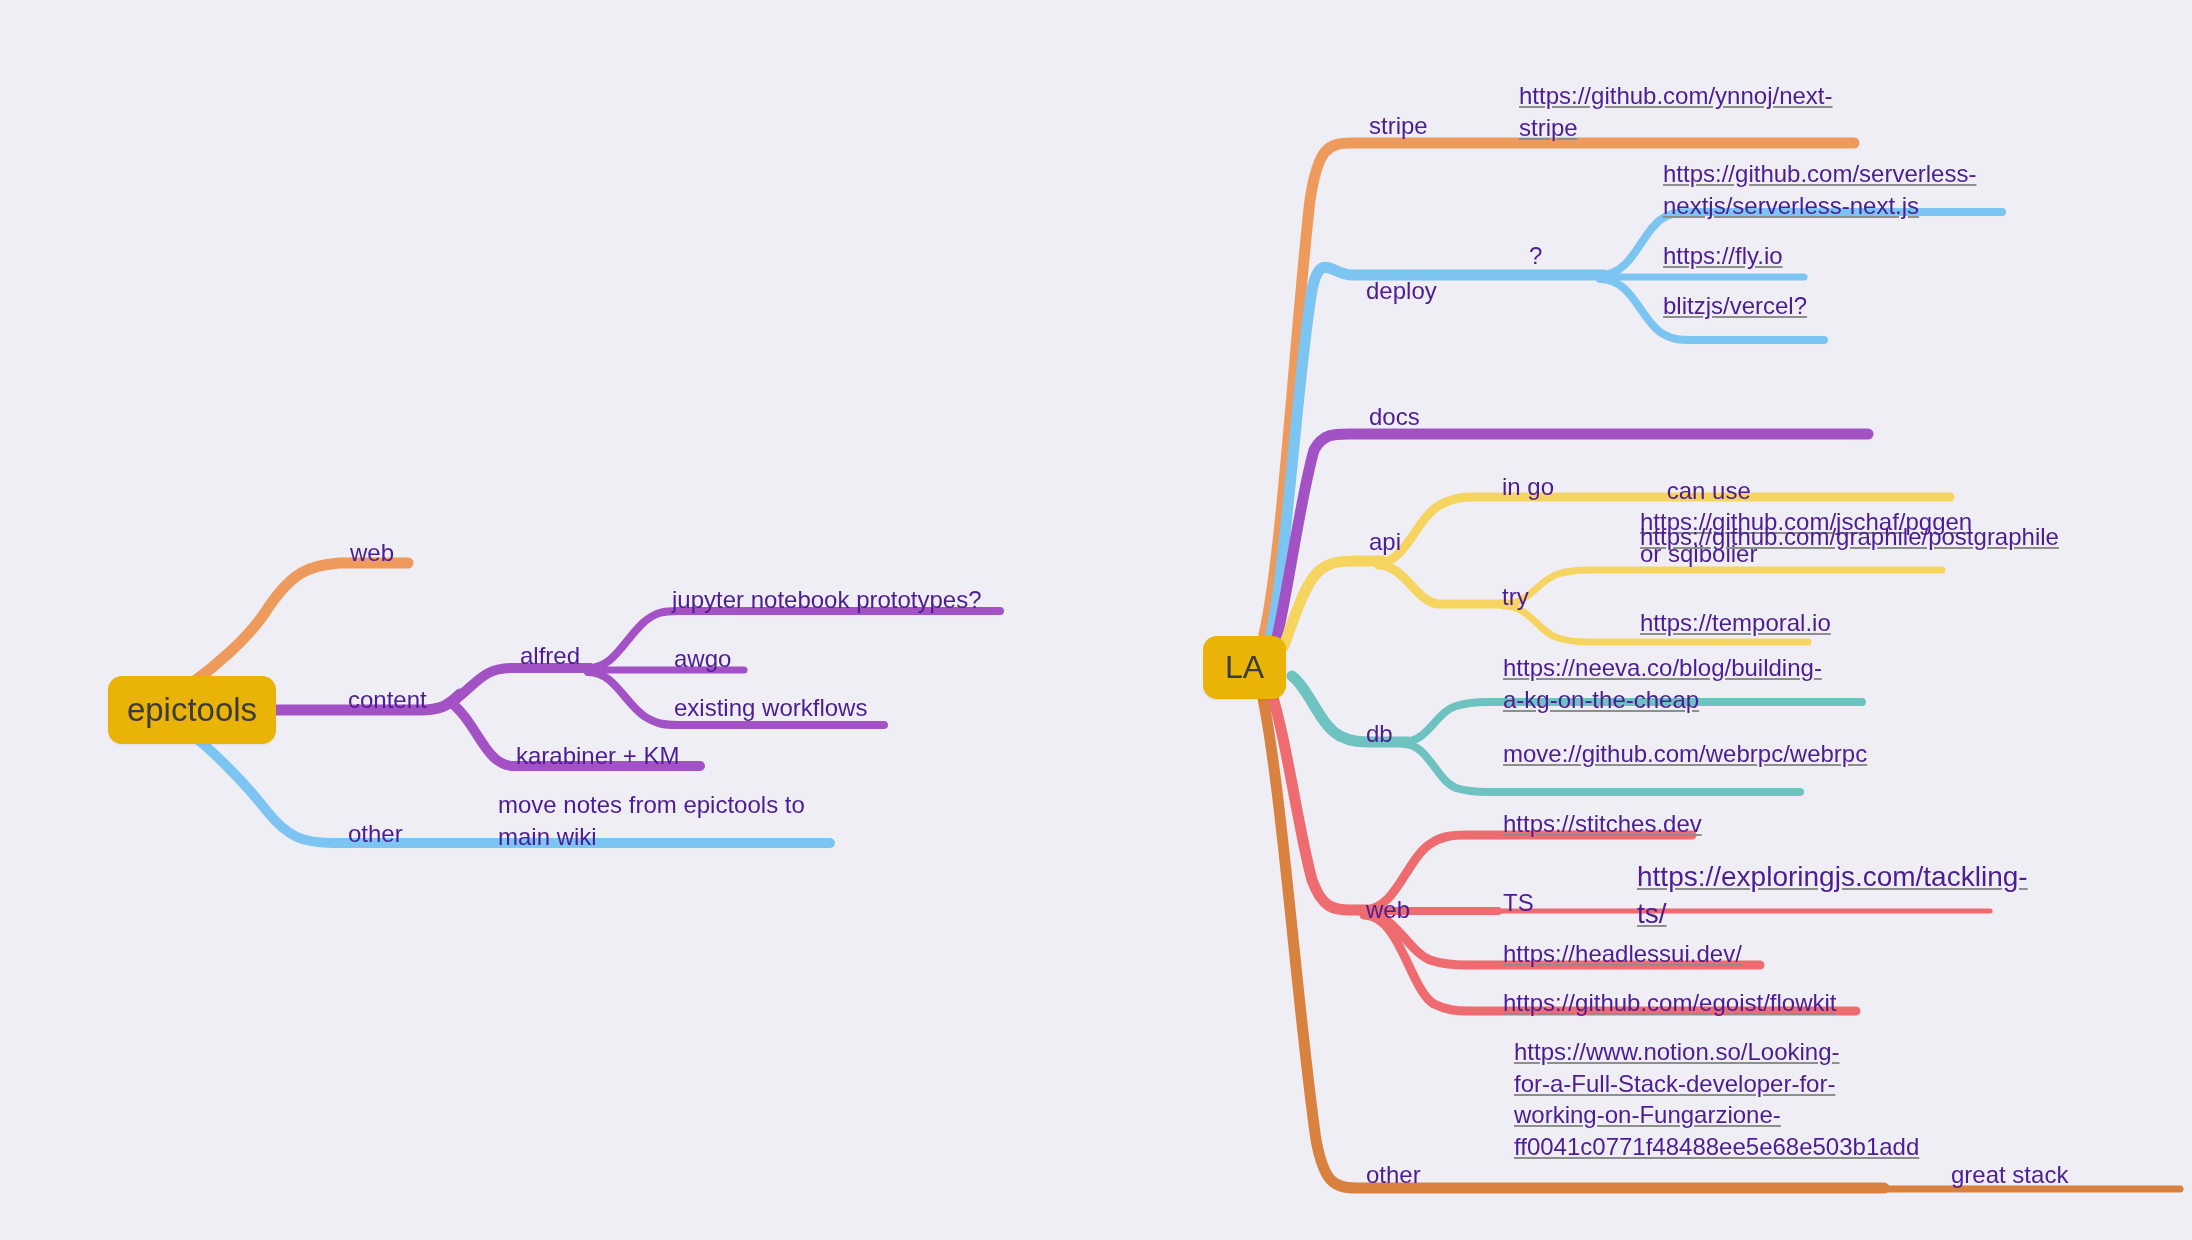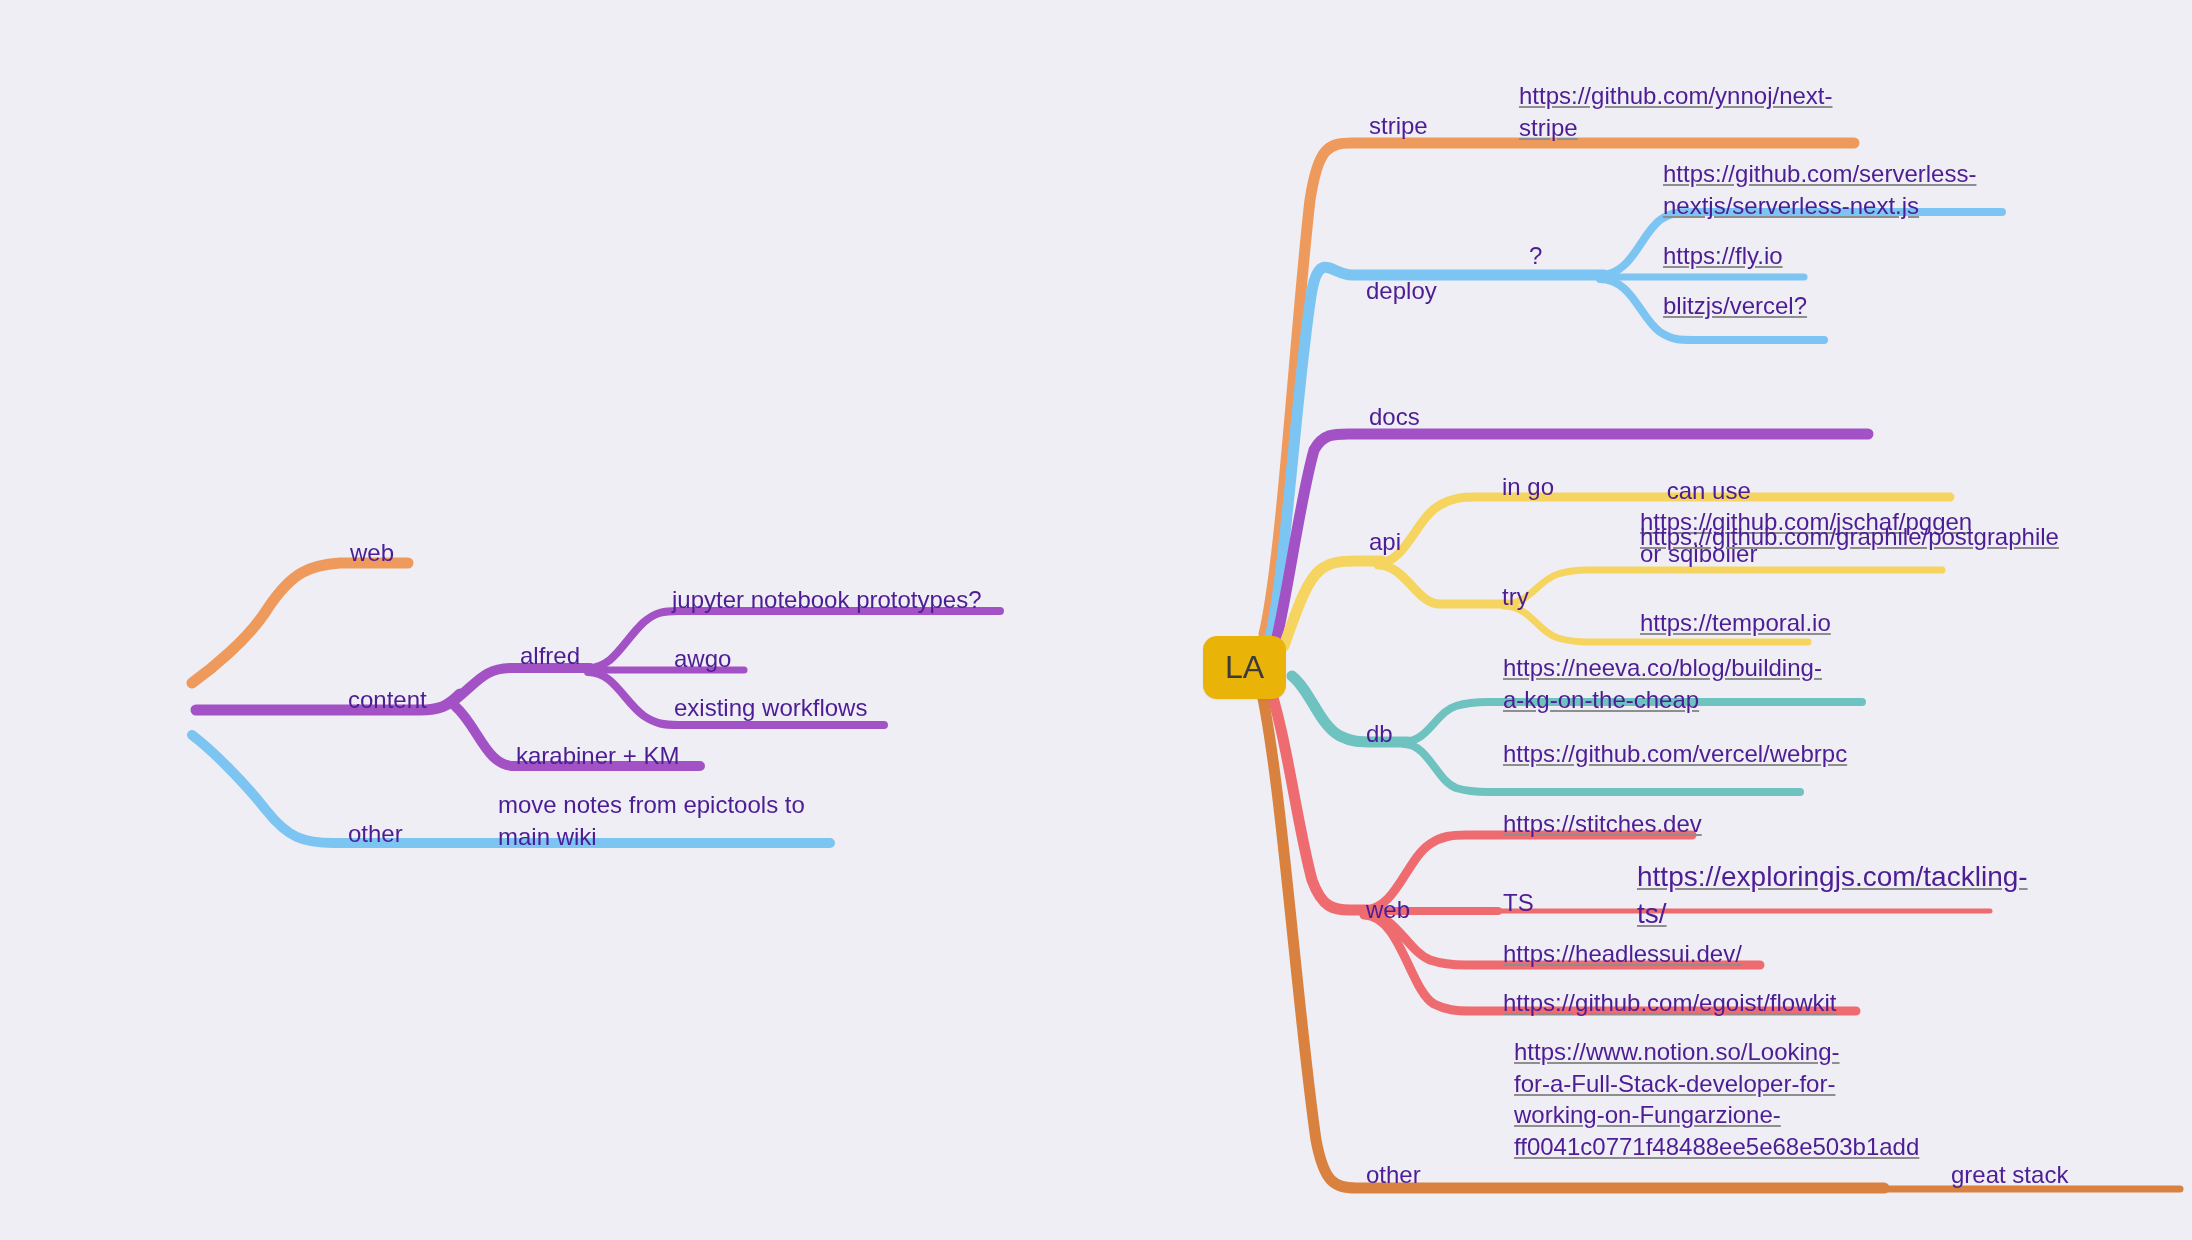--- a/index.html
+++ b/index.html
@@ -104,20 +104,23 @@
     <path d="M 1364 911 L 1498 911" fill="none" stroke="#ee6b70" stroke-width="8" stroke-linecap="round"></path>
     <path d="M 1494 911 L 1990 911" fill="none" stroke="#ee6b70" stroke-width="5" stroke-linecap="round"></path>
     <path d="M 1364 913 C 1396 913 1406 950 1430 960 C 1442 964 1452 965 1466 965 L 1760 965" fill="none" stroke="#ee6b70" stroke-width="9" stroke-linecap="round"></path>
     <path d="M 1364 915 C 1400 915 1410 990 1434 1004 C 1446 1010 1456 1011 1470 1011 L 1856 1011" fill="none" stroke="#ee6b70" stroke-width="9" stroke-linecap="round"></path>
 
     <path d="M 1258 676 C 1280 760 1296 1000 1316 1140 C 1324 1182 1334 1188 1356 1188 L 1884 1188" fill="none" stroke="#d9813f" stroke-width="11" stroke-linecap="round"></path>
     <path d="M 1880 1189 L 2180 1189" fill="none" stroke="#d9813f" stroke-width="7" stroke-linecap="round"></path>
 
   </svg>
 
+  <div class="root-node" style="left:108px; top:676px; width:168px; height:68px; font-size:33px;">
+    <span>epictools</span>
+  </div>
 
   <div class="root-node" style="left:1203px; top:636px; width:83px; height:63px; font-size:32px;">
     <span>LA</span>
   </div>
 
   <div class="lbl" style="left:350px; top:537px; font-size:24px;">web</div>
 
   <div class="lbl" style="left:348px; top:684px; font-size:24px;">content</div>
 
   <div class="lbl" style="left:520px; top:640px; font-size:24px;">alfred</div>
@@ -163,21 +166,21 @@
   <div class="lbl" style="left:1502px; top:581px; font-size:24px;">try</div>
 
   <div class="lbl u" style="left:1640px; top:521px; font-size:24px; width:300px;">https://github.com/graphile/postgraphile</div>
 
   <div class="lbl u" style="left:1640px; top:607px; font-size:24px;">https://temporal.io</div>
 
   <div class="lbl" style="left:1366px; top:718px; font-size:24px;">db</div>
 
   <div class="lbl u" style="left:1503px; top:652px; font-size:24px; width:310px;">https://neeva.co/blog/building-a-kg-on-the-cheap</div>
 
-  <div class="lbl u" style="left:1503px; top:738px; font-size:24px; width:290px;">https://github.com/vercel/webrpc</div>
+  <div class="lbl u" style="left:1503px; top:738px; font-size:24px; width:290px;">move://github.com/webrpc/webrpc</div>
 
   <div class="lbl" style="left:1366px; top:894px; font-size:24px;">web</div>
 
   <div class="lbl u" style="left:1503px; top:808px; font-size:24px;">https://stitches.dev</div>
 
   <div class="lbl" style="left:1503px; top:887px; font-size:24px;">TS</div>
 
   <div class="lbl u" style="left:1637px; top:859px; font-size:28px; width:356px;">https://exploringjs.com/tackling-ts/</div>
 
   <div class="lbl u" style="left:1503px; top:938px; font-size:24px;">https://headlessui.dev/</div>

